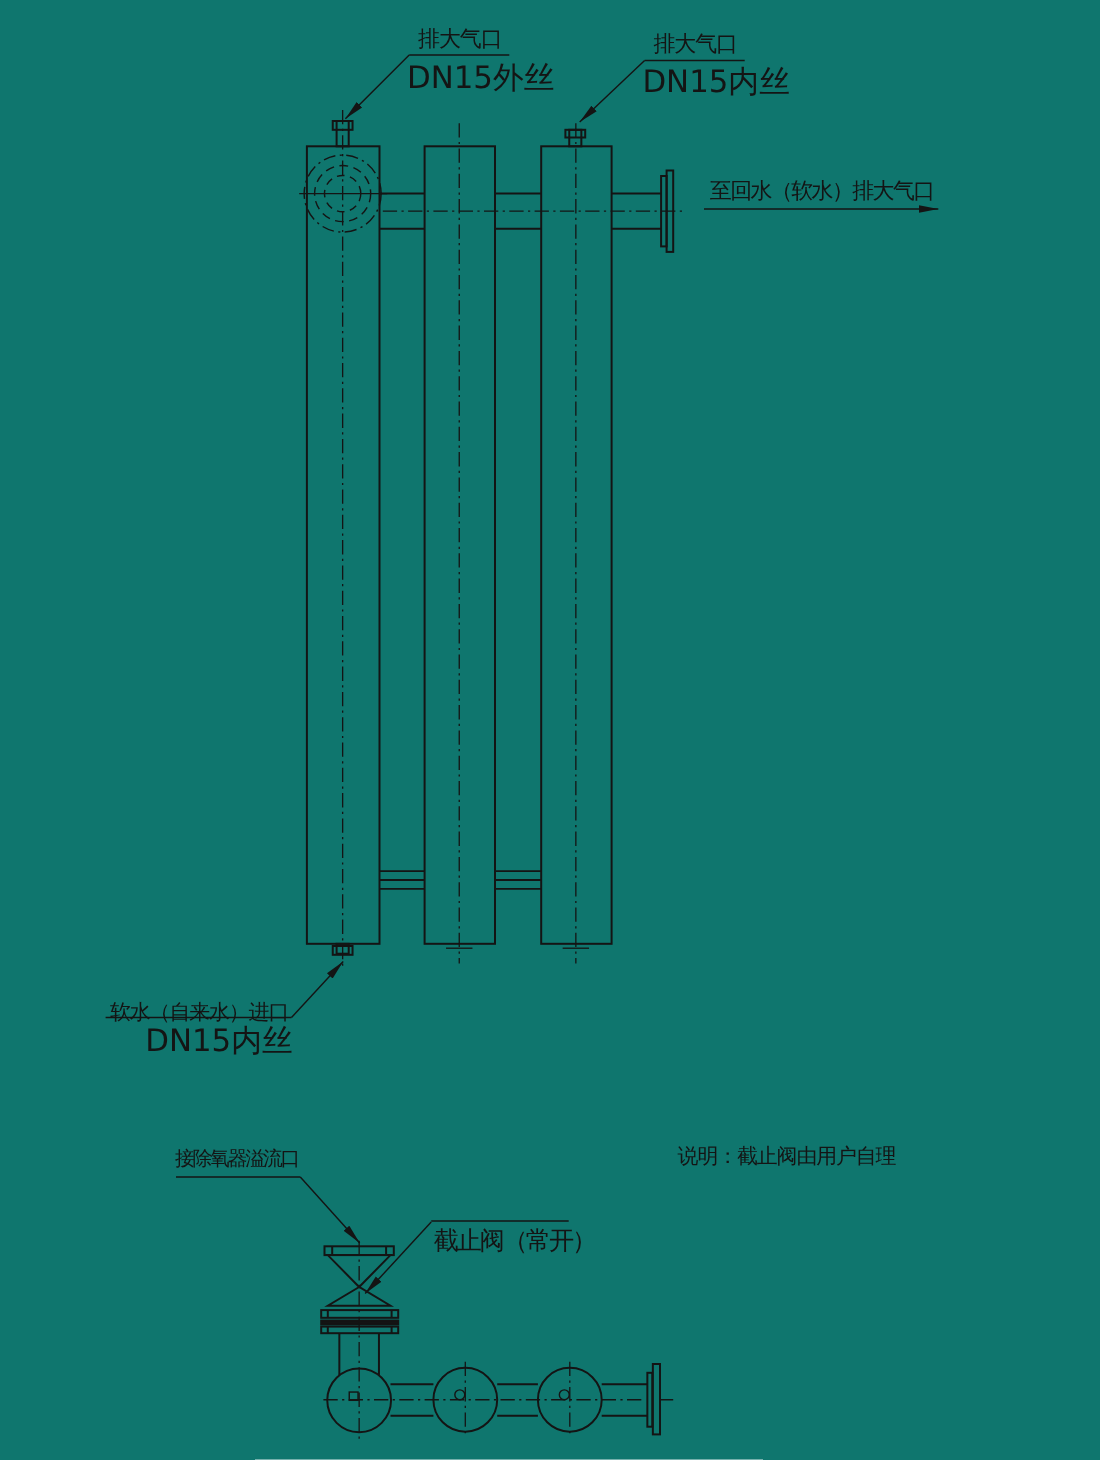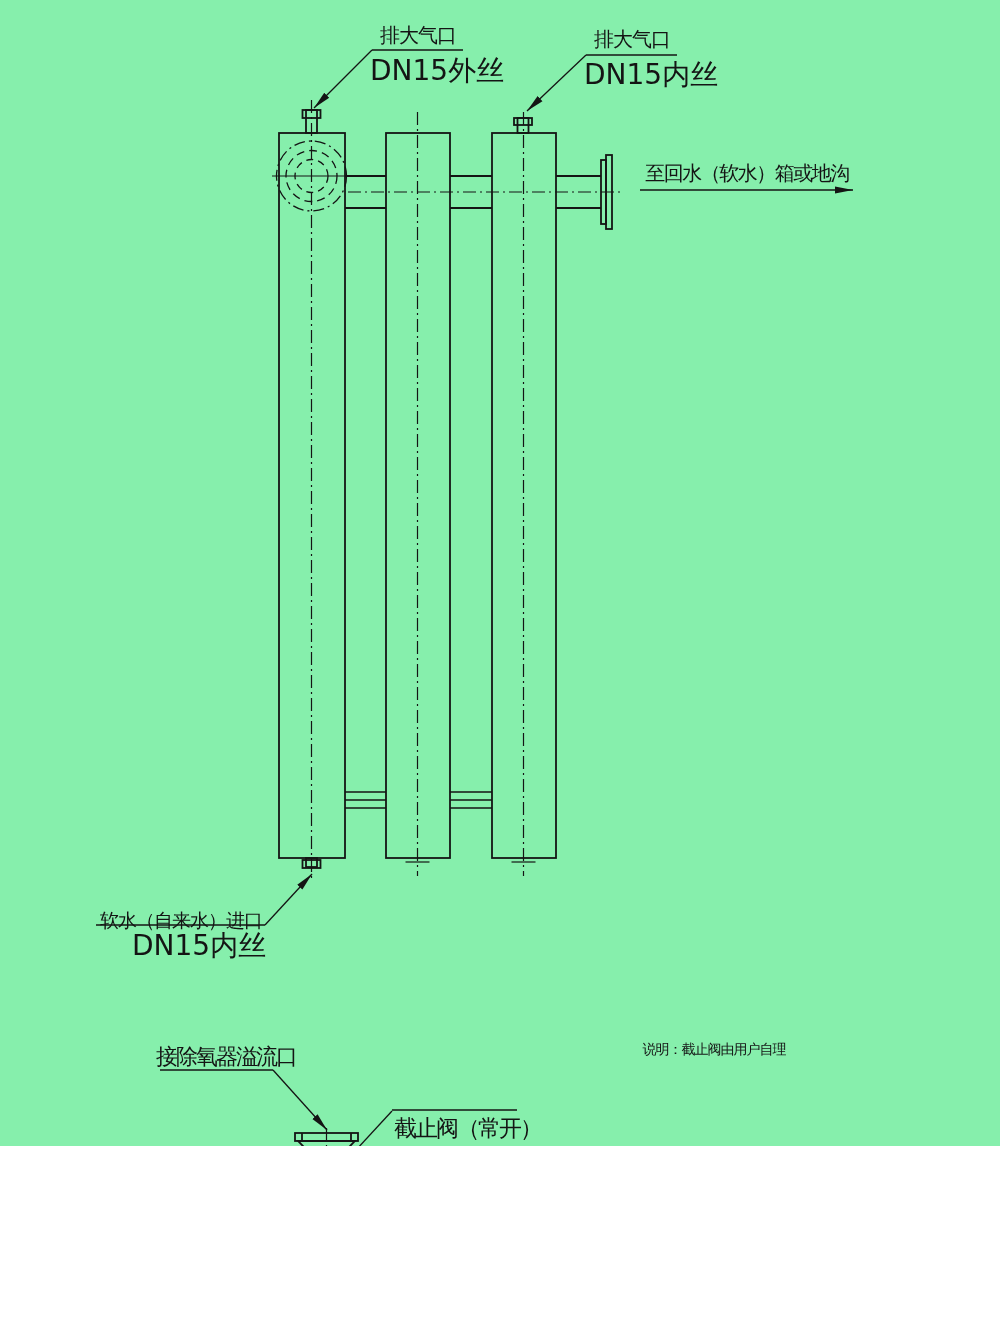--- a/index.html
+++ b/index.html
@@ -1,28 +1,28 @@
 <!DOCTYPE html>
 <html><head>
 <meta charset="utf-8">
 <style>
   html,body{margin:0;padding:0;background:#fff;}
   #canvas{
-    position:relative;width:1000px;height:1146px;background:#86efac;
+    position:relative;width:1000px;height:1327px;background:#0f766e;
     font-family:"DejaVu Sans","Liberation Sans",sans-serif;color:#141414;
     overflow:hidden;
     text-decoration:underline;
   }
   #linework{position:absolute;left:0;top:0;}
   .lbl{
     position:absolute;white-space:nowrap;text-align:center;
     color:#141414;line-height:1.15;
   }
   .cjk{font-size:20px;letter-spacing:-1px;}
-  .cjk-sm{font-size:22px;letter-spacing:-2px;}
+  .cjk-sm{font-size:18px;letter-spacing:-2px;}
   .dn{font-size:28px;letter-spacing:0px;}
 </style>
 </head>
 <body>
 
 <div id="canvas">
 
   <svg id="linework" width="1000" height="1327" viewBox="0 0 1000 1327" fill="none" stroke="#141414" stroke-width="1.8">
     <defs>
       <marker id="arrow" markerUnits="userSpaceOnUse" markerWidth="20" markerHeight="9" refX="18" refY="4.5" orient="auto">
@@ -143,24 +143,24 @@
       <rect x="593.5" y="1240" width="6.5" height="64"></rect>
     </g>
   </svg>
 
   <div class="lbl cjk" style="left:374px;top:24px;width:88px;">排大气口</div>
   <div class="lbl dn" style="left:370px;top:55px;width:96px;">DN15外丝</div>
 
   <div class="lbl cjk" style="left:588px;top:28px;width:88px;">排大气口</div>
   <div class="lbl dn" style="left:584px;top:59px;width:96px;">DN15内丝</div>
 
-  <div class="lbl cjk" style="left:640px;top:162px;width:214px;font-size:20px;letter-spacing:-1.5px;">至回水（软水）箱或地沟</div>
+  <div class="lbl cjk" style="left:640px;top:162px;width:214px;font-size:20px;letter-spacing:-1.5px;">至回水（软水）排大气口</div>
 
   <div class="lbl cjk" style="left:96px;top:910px;width:170px;font-size:19px;">软水（自来水）进口</div>
   <div class="lbl dn" style="left:132px;top:930px;width:104px;">DN15内丝</div>
 
   <div class="lbl cjk-sm" style="left:156px;top:1044px;width:118px;">接除氧器溢流口</div>
 
   <div class="lbl cjk-sm" style="left:394px;top:1087px;width:124px;font-size:23px;margin-top:28px;">截止阀（常开）</div>
 
-  <div class="lbl cjk" style="left:616px;top:1041px;width:196px;font-size:14px;">说明：截止阀由用户自理</div>
+  <div class="lbl cjk" style="left:616px;top:1041px;width:196px;font-size:19px;">说明：截止阀由用户自理</div>
 
 </div>
 
 </body></html>

